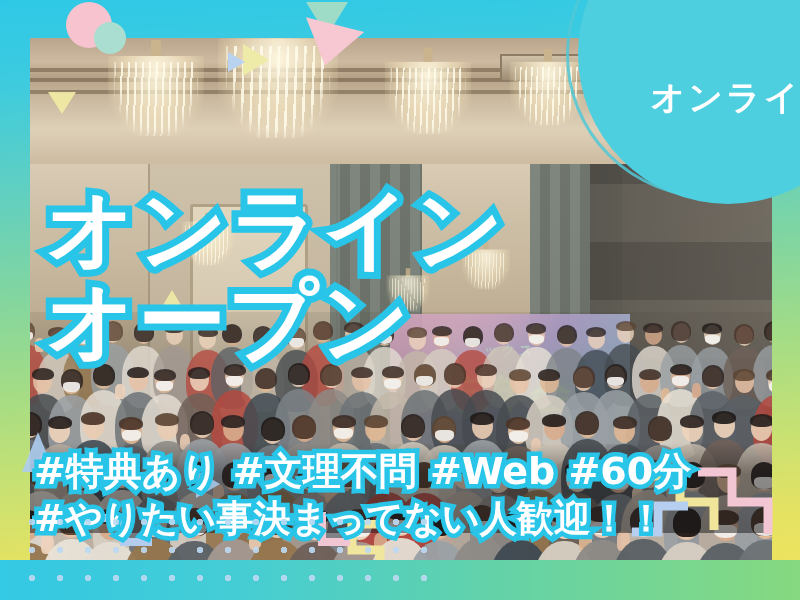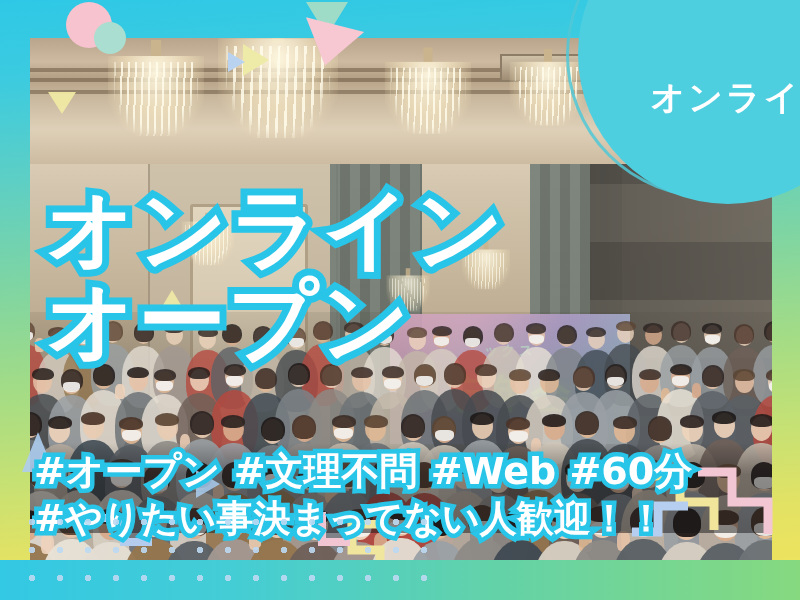--- a/index.html
+++ b/index.html
@@ -754,21 +754,21 @@
     <polyline points="4,12 28,12 28,36 56,36" fill="none" stroke="#b4cdef" stroke-width="8"></polyline>
   </svg>
 
 
   <div class="title-wrap">
     <div class="title-line l1">オンライン</div>
     <div class="title-line l2">オープン</div>
   </div>
 
   <div class="tags">
-    <div class="tag-line t1">#オープン #文理不問 #Web #60分</div>
+    <div class="tag-line t1">#特典あり #文理不問 #Web #60分</div>
     <div class="tag-line t2">#やりたい事決まってない人歓迎！！</div>
   </div>
 
   <div class="badge-ring"></div>
   <div class="badge">
     <div class="badge-l1">オンライン</div>
   </div>
 
   <div class="bottom-bar"></div>
   <div class="dots-grid"></div>

